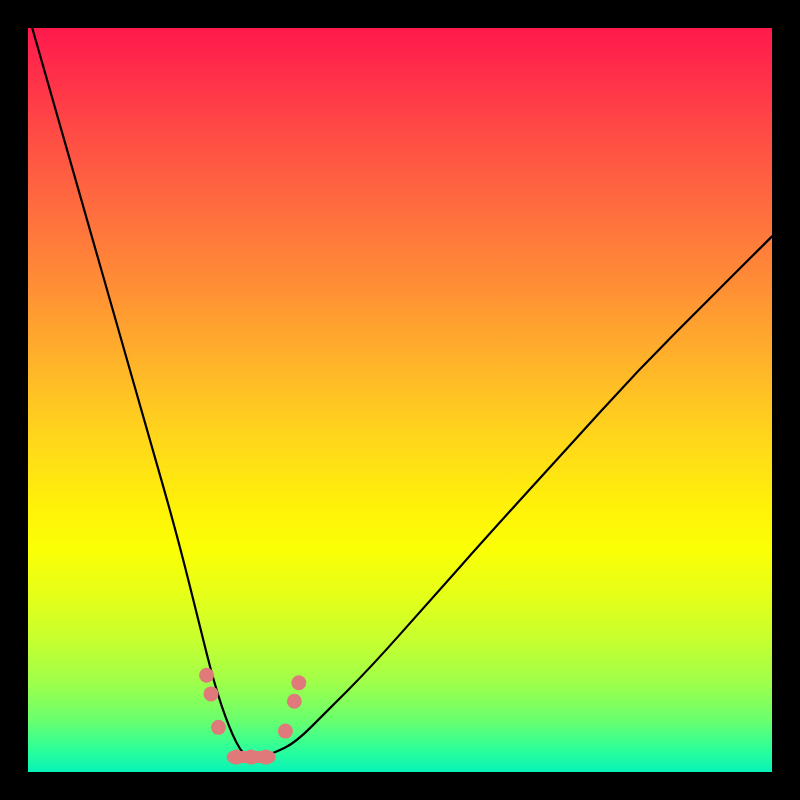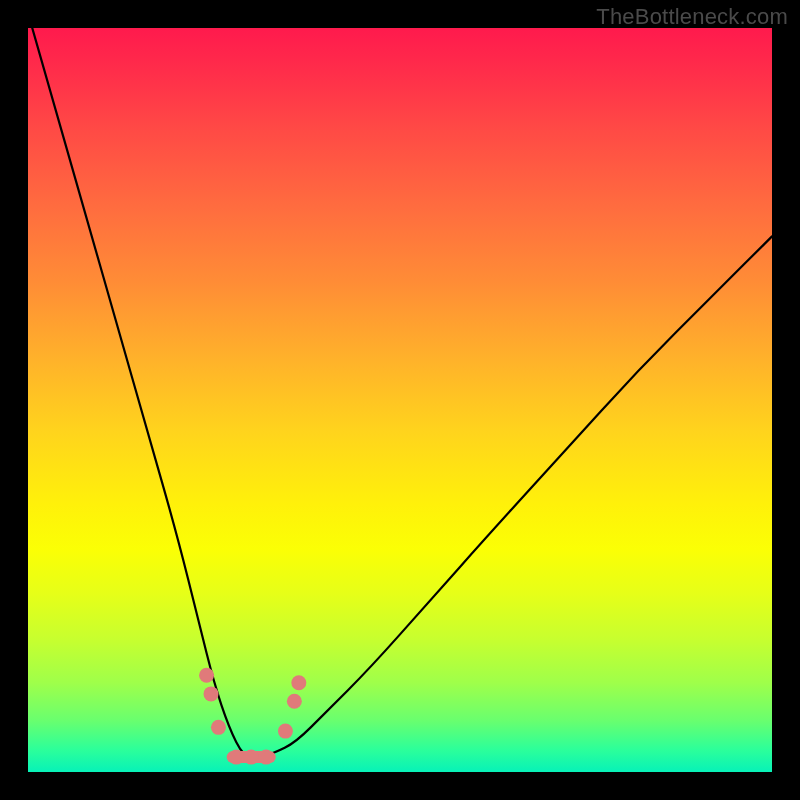--- a/index.html
+++ b/index.html
@@ -78,21 +78,20 @@
     stroke: #e07a7a;
     stroke-width: 12;
     stroke-linecap: round;
   }
 </style>
 </head>
 <body>
 
 <div class="frame">
 
-  <div class="watermark">TheBottleneck.com</div>
 
   <div class="plot">
     <div class="gradient"></div>
 
     <svg class="curves" viewBox="0 0 744 744" preserveAspectRatio="none">
       <path id="curve-path" class="curve" d="M 0 -14.879999999999995 Q 29.76 89.27999999999997 44.64 141.36 Q 59.52 193.44000000000005 74.4 245.52000000000004 Q 89.28 297.6 104.16 349.68 Q 119.04 401.76 133.92000000000002 453.84 Q 148.8 505.91999999999996 159.96 550.56 Q 171.12 595.2 178.56 624.96 Q 186 654.72 193.44 677.04 Q 200.88000000000002 699.36 208.32 714.24 Q 215.76 729.12 223.2 729.12 Q 230.64 729.12 238.07999999999998 727.26 Q 245.52 725.4 256.68 719.8199999999999 Q 267.84 714.24 282.72 699.36 Q 297.6 684.48 319.92 662.1600000000001 Q 342.24 639.84 372 606.36 Q 401.76000000000005 572.88 431.52 539.4 Q 461.28 505.91999999999996 498.47999999999996 465 Q 535.68 424.08 572.8799999999999 383.15999999999997 Q 610.0799999999999 342.23999999999995 647.28 305.03999999999996 Q 684.48 267.84 714.24 238.08 T 744 208.32000000000005"></path>
       <path id="trough-path" class="trough" d="M 204.60000000000002 729.12 L 241.8 729.12"></path>
       <g id="markers-group">
           <circle cx="178.56" cy="647.28" r="7.5" class="marker"></circle>
           <circle cx="183.02400000000003" cy="665.88" r="7.5" class="marker"></circle>

